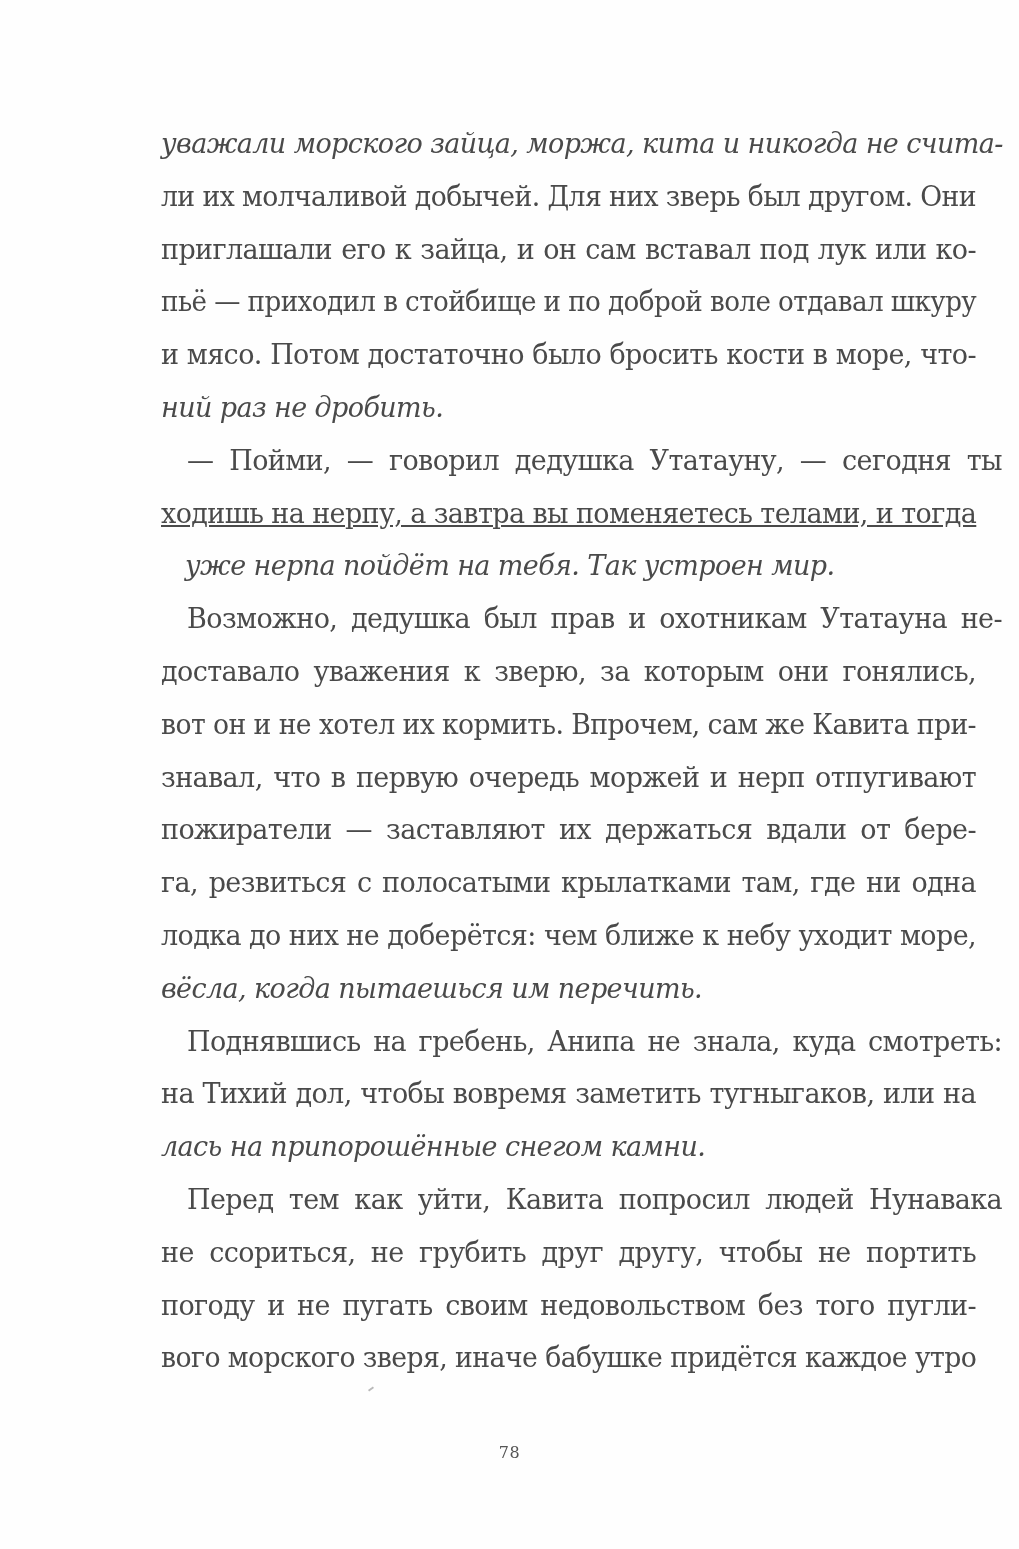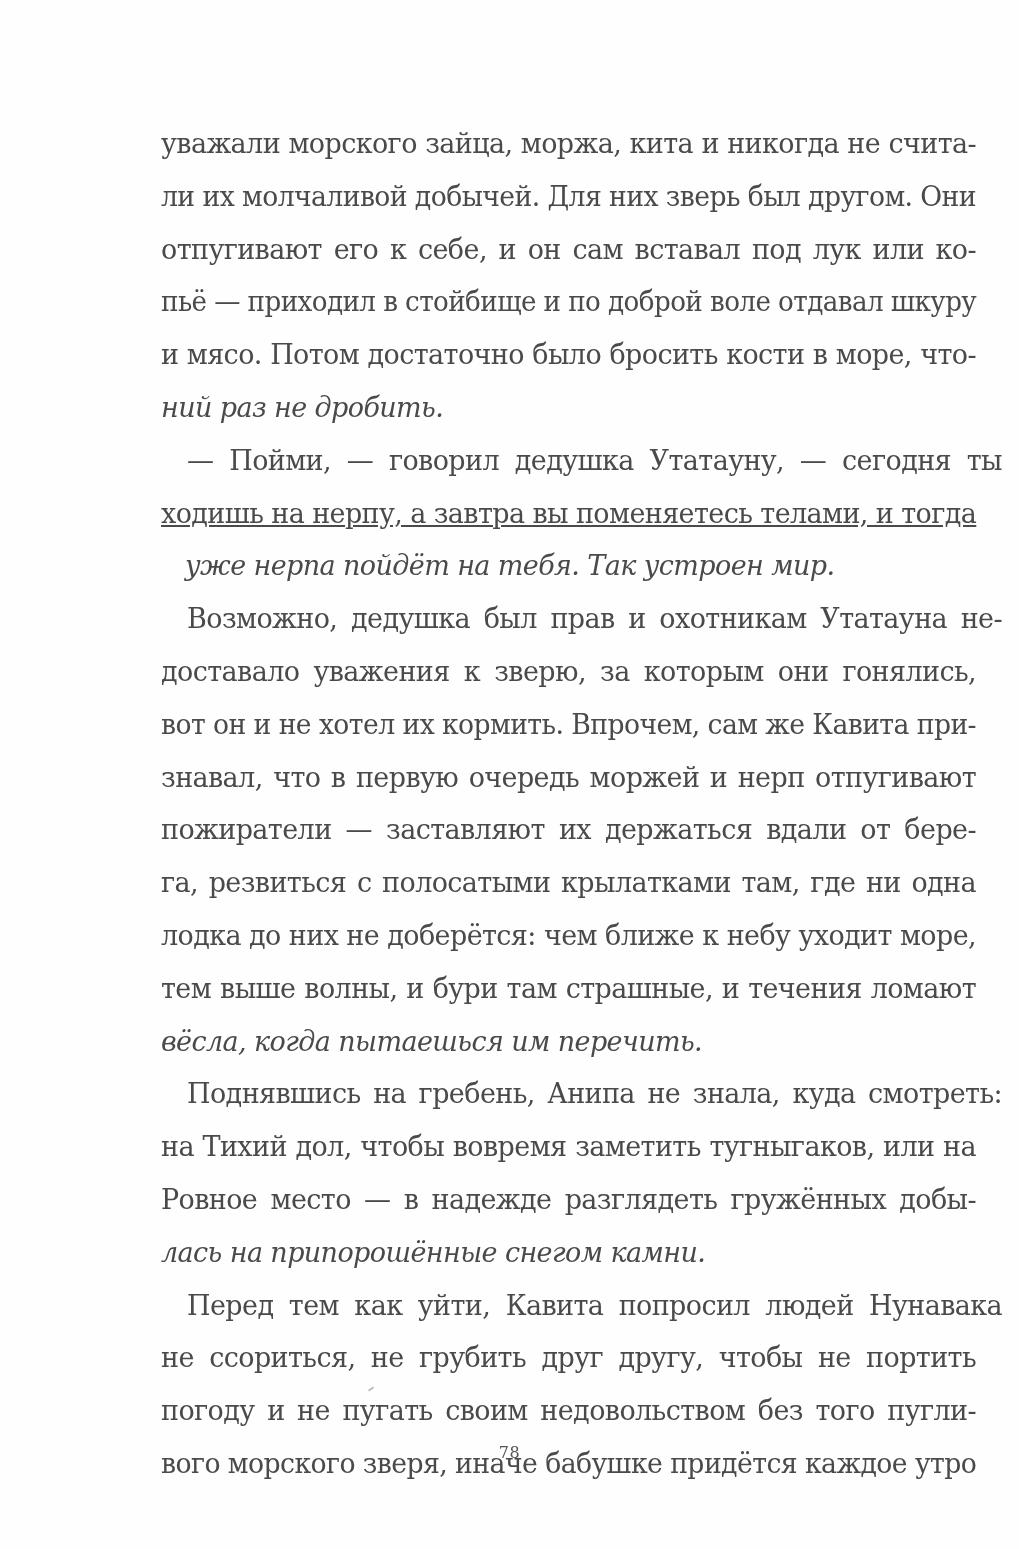--- a/index.html
+++ b/index.html
@@ -58,41 +58,39 @@
       width: 6px;
       height: 2px;
       background: #b9b9b9;
       transform: rotate(-35deg);
     }
   </style>
 </head>
 <body>
 
 <div class="page">
-  <div class="line" style="display: block; width: 815px;">уважали морского зайца, моржа, кита и никогда не счита-</div>
+  <div class="line" style="display: block; width: 815px; font-style: italic;">уважали морского зайца, моржа, кита и никогда не счита-</div>
   <div class="line" style="display: block; width: 825px; transform: scaleX(0.987879);">ли их молчаливой добычей. Для них зверь был другом. Они</div>
-  <div class="line" style="display: block; width: 815px;">отпугивают его к себе, и он сам вставал под лук или ко-</div>
+  <div class="line" style="display: block; width: 815px;">приглашали его к зайца, и он сам вставал под лук или ко-</div>
   <div class="line" style="display: block; width: 840px; transform: scaleX(0.970238);">пьё — приходил в стойбище и по доброй воле отдавал шкуру</div>
   <div class="line" style="display: block; width: 815px;">и мясо. Потом достаточно было бросить кости в море, что-</div>
   <div class="line last" style="display: block; width: 815px;">ний раз не дробить.</div>
   <div class="line indent" style="display: block; width: 815px;">— Пойми, — говорил дедушка Утатауну, — сегодня ты</div>
   <div class="line" style="display: block; width: 815px; text-decoration: underline;">ходишь на нерпу, а завтра вы поменяетесь телами, и тогда</div>
   <div class="line last" style="display: block; width: 815px; margin-left: 24px;">уже нерпа пойдёт на тебя. Так устроен мир.</div>
   <div class="line indent" style="display: block; width: 815px;">Возможно, дедушка был прав и охотникам Утатауна не-</div>
   <div class="line" style="display: block; width: 815px;">доставало уважения к зверю, за которым они гонялись,</div>
   <div class="line" style="display: block; width: 825px; transform: scaleX(0.987879);">вот он и не хотел их кормить. Впрочем, сам же Кавита при-</div>
   <div class="line" style="display: block; width: 815px;">знавал, что в первую очередь моржей и нерп отпугивают</div>
   <div class="line" style="display: block; width: 815px;">пожиратели — заставляют их держаться вдали от бере-</div>
   <div class="line" style="display: block; width: 815px;">га, резвиться с полосатыми крылатками там, где ни одна</div>
   <div class="line" style="display: block; width: 815px;">лодка до них не доберётся: чем ближе к небу уходит море,</div>
-  <div class="line" style="display: block; width: 815px;">тем выше волны, и бури там страшные, и течения ломают</div>
   <div class="line last" style="display: block; width: 815px;">вёсла, когда пытаешься им перечить.</div>
   <div class="line indent" style="display: block; width: 815px;">Поднявшись на гребень, Анипа не знала, куда смотреть:</div>
   <div class="line" style="display: block; width: 815px;">на Тихий дол, чтобы вовремя заметить тугныгаков, или на</div>
-  <div class="line" style="display: block; width: 815px;">Ровное место — в надежде разглядеть гружённых добы-</div>
   <div class="line last" style="display: block; width: 815px;">лась на припорошённые снегом камни.</div>
   <div class="line indent" style="display: block; width: 815px;">Перед тем как уйти, Кавита попросил людей Нунавака</div>
   <div class="line" style="display: block; width: 815px;">не ссориться, не грубить друг другу, чтобы не портить</div>
   <div class="line" style="display: block; width: 815px;">погоду и не пугать своим недовольством без того пугли-</div>
   <div class="line" style="display: block; width: 823px; transform: scaleX(0.990279);">вого морского зверя, иначе бабушке придётся каждое утро</div>
 </div>
 
 <div class="scan-mark"></div>
 
 <div class="page-number">78</div>

